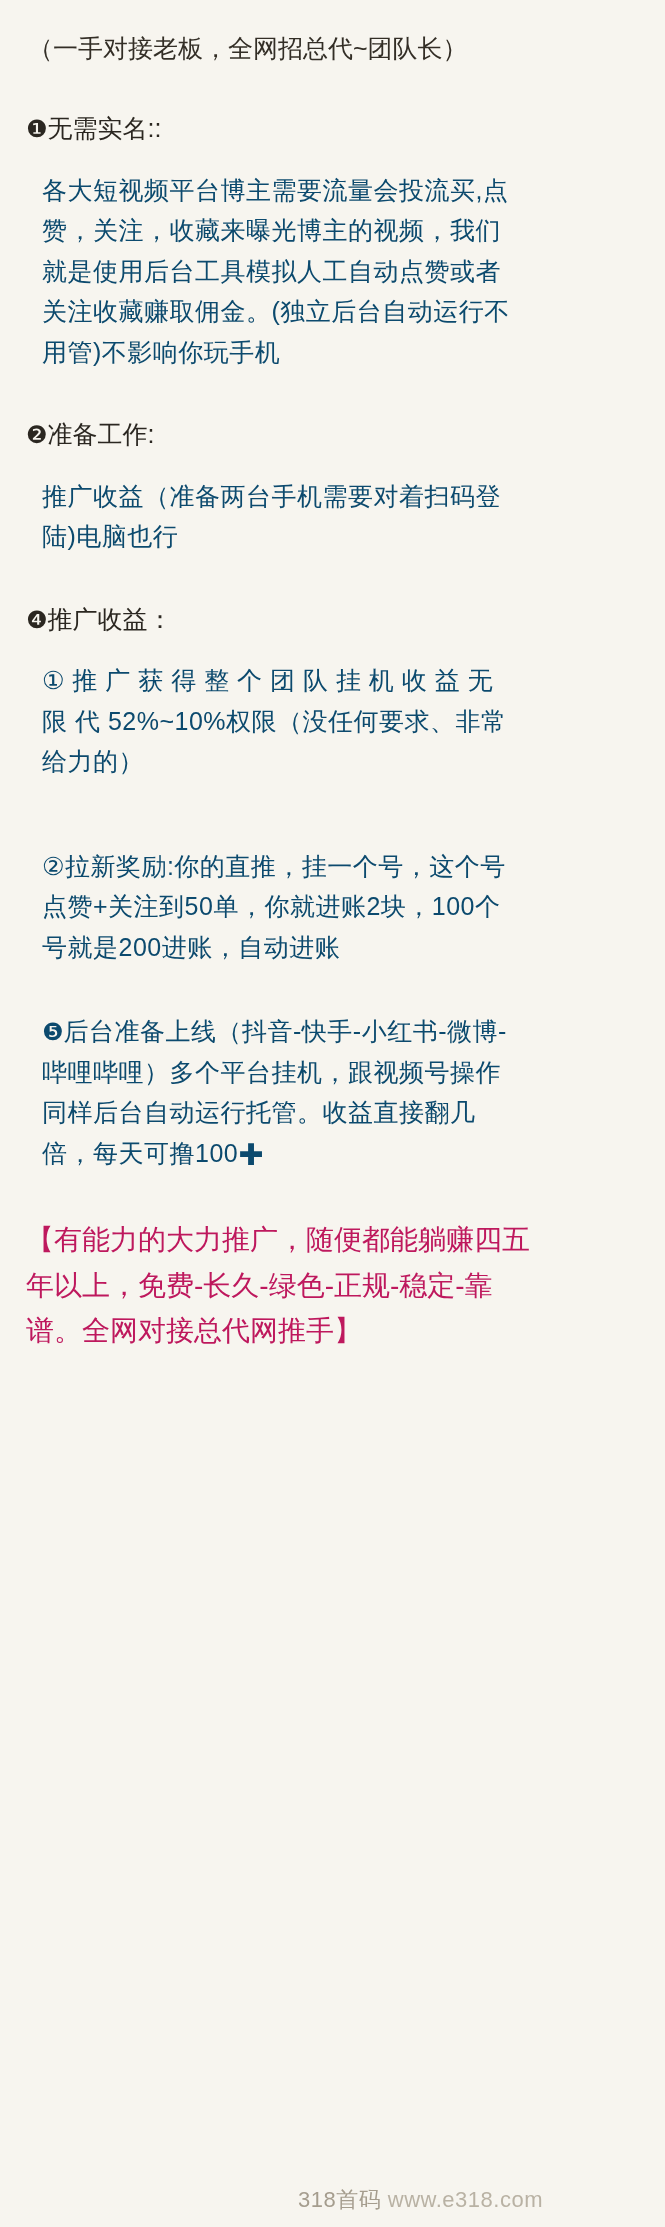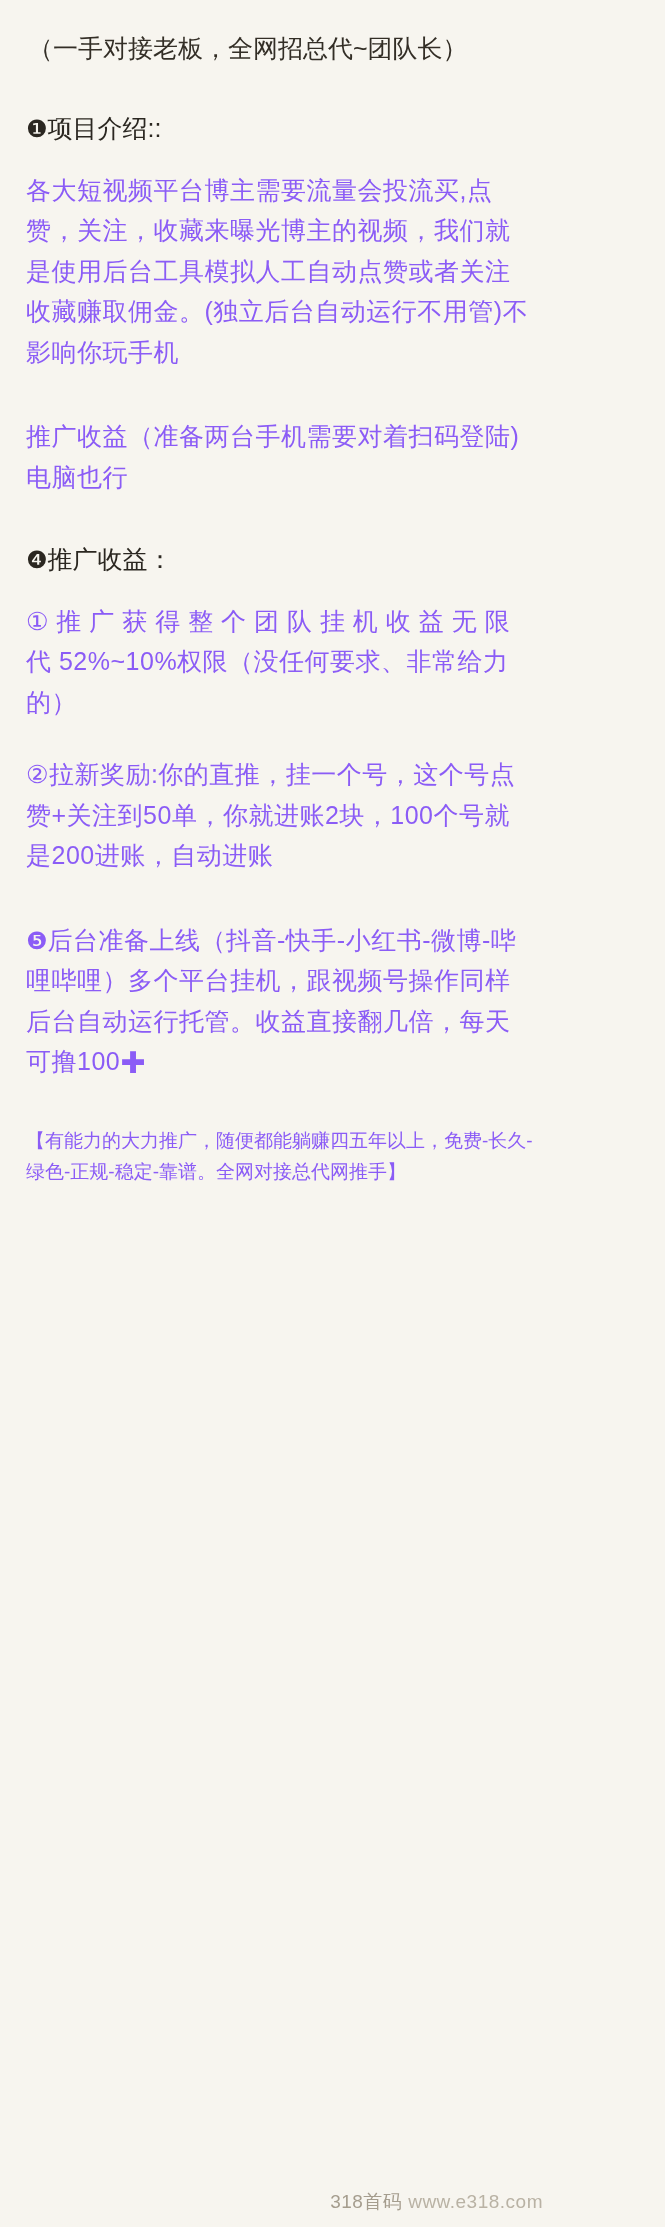--- a/index.html
+++ b/index.html
@@ -19,22 +19,22 @@
     width: 559px;
     min-height: 2227px;
     box-sizing: border-box;
     padding: 28px 26px 92px 26px;
     background: #f7f5ef;
   }
   .para {
     font-size: 25px;
     line-height: 1.62;
     letter-spacing: 0.5px;
-    color: #8b5cf6;
-    margin: 0;
+    color: #0c4a6e;
+    margin: 16px;
     word-break: break-word;
   }
   .lead {
     font-size: 25px;
     line-height: 1.6;
     color: #332e26;
     margin: 0 0 42px 0;
     padding-left: 2px;
   }
   .heading {
@@ -54,51 +54,52 @@
   }
   .spacer-sm { height: 16px; }
   .plus {
     font-weight: bold;
     font-size: 30px;
     line-height: 1;
     display: inline-block;
     transform: translateY(3px);
   }
   .footnote {
-    font-size: 19px;
+    font-size: 28px;
     line-height: 1.62;
-    color: #8b5cf6;
+    color: #be185d;
     margin: 0;
   }
   .watermark {
     position: absolute;
     right: 16px;
     bottom: 12px;
-    font-size: 19px;
+    font-size: 22px;
     color: #b9b2a4;
     letter-spacing: 0.5px;
     font-family: "Liberation Sans", "DejaVu Sans", sans-serif;
   }
   .watermark .wm-strong {
     color: #a59d8e;
   }
 </style>
 </head>
 <body>
 
 <div class="page">
 
   <p class="lead">（一手对接老板，全网招总代~团队长）</p>
 
   <div class="section">
-    <div class="heading"><span class="bignum">❶</span><span>项目介绍::</span></div>
+    <div class="heading"><span class="bignum">❶</span><span>无需实名::</span></div>
     <p class="para">各大短视频平台博主需要流量会投流买,点赞，关注，收藏来曝光博主的视频，我们就是使用后台工具模拟人工自动点赞或者关注收藏赚取佣金。(独立后台自动运行不用管)不影响你玩手机</p>
   </div>
 
   <div class="section">
+    <div class="heading"><span class="bignum">❷</span><span>准备工作:</span></div>
     <p class="para">推广收益（准备两台手机需要对着扫码登陆)电脑也行</p>
   </div>
 
 
   <div class="section">
     <div class="heading"><span class="bignum">❹</span><span>推广收益：</span></div>
     <p class="para">① 推 广 获 得 整 个 团 队 挂 机 收 益 无 限 代 52%~10%权限（没任何要求、非常给力的）</p>
     <div class="spacer-sm"></div>
     <div class="spacer-sm"></div>
     <p class="para">②拉新奖励:你的直推，挂一个号，这个号点赞+关注到50单，你就进账2块，100个号就是200进账，自动进账</p>

